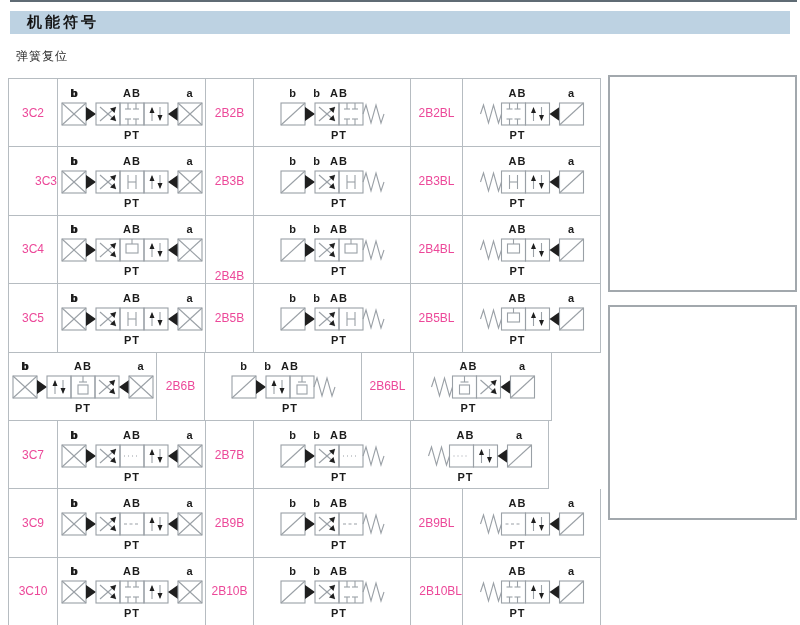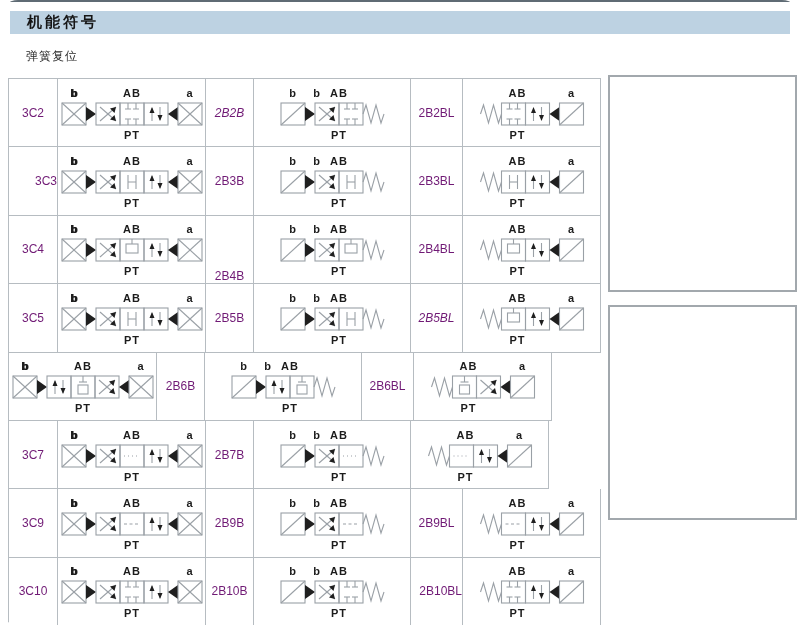--- a/index.html
+++ b/index.html
@@ -1,29 +1,29 @@
 <!DOCTYPE html>
 <html><head>
 <meta charset="utf-8">
 <style>
   :root{ --grid:#b6bcc1; --ink:#1f1f1f; --line:#9aa0a6; }
   html,body{margin:0;padding:0;background:#fff;}
   .page{position:relative;width:800px;height:625px;background:#fff;overflow:hidden;
-        font-family:"Liberation Sans",sans-serif;border-radius:18px;}
+        font-family:"Liberation Sans",sans-serif;}
   .topline{position:absolute;left:10px;top:0;width:787px;height:2px;background:#5f6b74;}
   .header-bar{position:absolute;left:10px;top:11px;width:780px;height:23px;background:#bdd2e2;
               display:flex;align-items:center;}
   .header-title{font-weight:bold;font-size:15px;color:#161616;padding-left:17px;letter-spacing:3px;}
-  .subtitle{position:absolute;left:26px;top:48px;font-size:12px;color:#2a2a2a;letter-spacing:1px;}
+  .subtitle{position:absolute;left:16px;top:48px;font-size:12px;color:#2a2a2a;letter-spacing:1px;}
   .main-table{position:absolute;left:8px;top:78px;border-top:1px solid var(--grid);
               border-left:1px solid var(--grid);}
   .trow{display:flex;}
   .cell{border-right:1px solid var(--grid);border-bottom:1px solid var(--grid);
         display:flex;align-items:center;justify-content:center;box-sizing:border-box;background:#fff;}
-  .code{font-size:12px;color:#701a75;white-space:nowrap;}
+  .code{font-size:12px;color:#ec4899;white-space:nowrap;}
   .panel{position:absolute;border:2px solid #a2a8ad;background:#fff;}
   svg text{font-family:"Liberation Sans",sans-serif;font-weight:bold;fill:#1c1c1c;}
 </style>
 </head>
 <body>
 
 <div class="page">
   <div class="topline"></div>
   <div class="header-bar">
     <span class="header-title">机能符号</span>
@@ -64,21 +64,21 @@
             <rect x="117" y="20" width="24" height="22" fill="none" stroke="#9aa0a6" stroke-width="1.1"></rect>
             <line x1="117" y1="42" x2="141" y2="20" stroke="#9aa0a6" stroke-width="1.1"></line>
             <line x1="117" y1="20" x2="141" y2="42" stroke="#9aa0a6" stroke-width="1.1"></line>
             <text x="71" y="14" font-size="11" text-anchor="middle" letter-spacing="1">AB</text>
             <text x="71" y="56" font-size="11" text-anchor="middle" letter-spacing="1">PT</text>
             <text x="13.997863736934463" y="14" font-size="11" text-anchor="middle" letter-spacing="1">b</text>
             <text x="13" y="14" font-size="11" text-anchor="middle" letter-spacing="1">b</text>
             <text x="129" y="14" font-size="11" text-anchor="middle" letter-spacing="1">a</text>
           </svg>
         </div>
-        <div class="cell" style="width: 48px; height: 68.4px; font-style: italic;">
+        <div class="cell" style="width: 48px; height: 68.4px;">
           <span class="code">2B2B</span>
         </div>
         <div class="cell" style="width: 157px; height: 68.4px;">
           <svg viewBox="0 0 151 60" width="151" height="60">
             <rect x="24" y="20" width="24" height="22" fill="none" stroke="#9aa0a6" stroke-width="1.1"></rect>
             <line x1="24" y1="42" x2="48" y2="20" stroke="#9aa0a6" stroke-width="1.1"></line>
             <polygon points="48,24 48,38 58,31" fill="#1f1f1f"></polygon>
             <rect x="58" y="20" width="24" height="22" fill="none" stroke="#9aa0a6" stroke-width="1.1"></rect>
             <line x1="62" y1="38" x2="78" y2="24" stroke="#9aa0a6" stroke-width="1.1"></line>
             <line x1="62" y1="24" x2="78" y2="38" stroke="#9aa0a6" stroke-width="1.1"></line>
@@ -344,21 +344,21 @@
             <line x1="90" y1="24" x2="90" y2="38" stroke="#9aa0a6" stroke-width="1.1"></line>
             <line x1="98" y1="24" x2="98" y2="38" stroke="#9aa0a6" stroke-width="1.1"></line>
             <line x1="90" y1="31" x2="98" y2="31" stroke="#9aa0a6" stroke-width="1.1"></line>
             <path d="M 106,31 l3,-9 l5,18 l5,-18 l5,18 l3,-9" fill="none" stroke="#9aa0a6" stroke-width="1.1"></path>
             <text x="82" y="14" font-size="11" text-anchor="middle" letter-spacing="1">AB</text>
             <text x="82" y="56" font-size="11" text-anchor="middle" letter-spacing="1">PT</text>
             <text x="59.99842832074464" y="14" font-size="11" text-anchor="middle" letter-spacing="1">b</text>
             <text x="36" y="14" font-size="11" text-anchor="middle" letter-spacing="1">b</text>
           </svg>
         </div>
-        <div class="cell" style="width: 52px; height: 68.4px; font-style: italic;">
+        <div class="cell" style="width: 52px; height: 68.4px;">
           <span class="code">2B5BL</span>
         </div>
         <div class="cell" style="width: 138px; height: 68.4px;">
           <svg viewBox="0 0 132 60" width="132" height="60">
             <path d="M 14.5,31 l3,-9 l5,18 l5,-18 l5,18 l3,-9" fill="none" stroke="#9aa0a6" stroke-width="1.1"></path>
             <rect x="35.5" y="20" width="24" height="22" fill="none" stroke="#9aa0a6" stroke-width="1.1"></rect>
             <line x1="47.5" y1="20" x2="47.5" y2="25" stroke="#9aa0a6" stroke-width="1.1"></line>
             <rect x="41.5" y="25" width="12" height="9" fill="none" stroke="#9aa0a6" stroke-width="1.1"></rect>
             <rect x="59.5" y="20" width="24" height="22" fill="none" stroke="#9aa0a6" stroke-width="1.1"></rect>
             <line x1="67.5" y1="38" x2="67.5" y2="25" stroke="#9aa0a6" stroke-width="1.1"></line>

